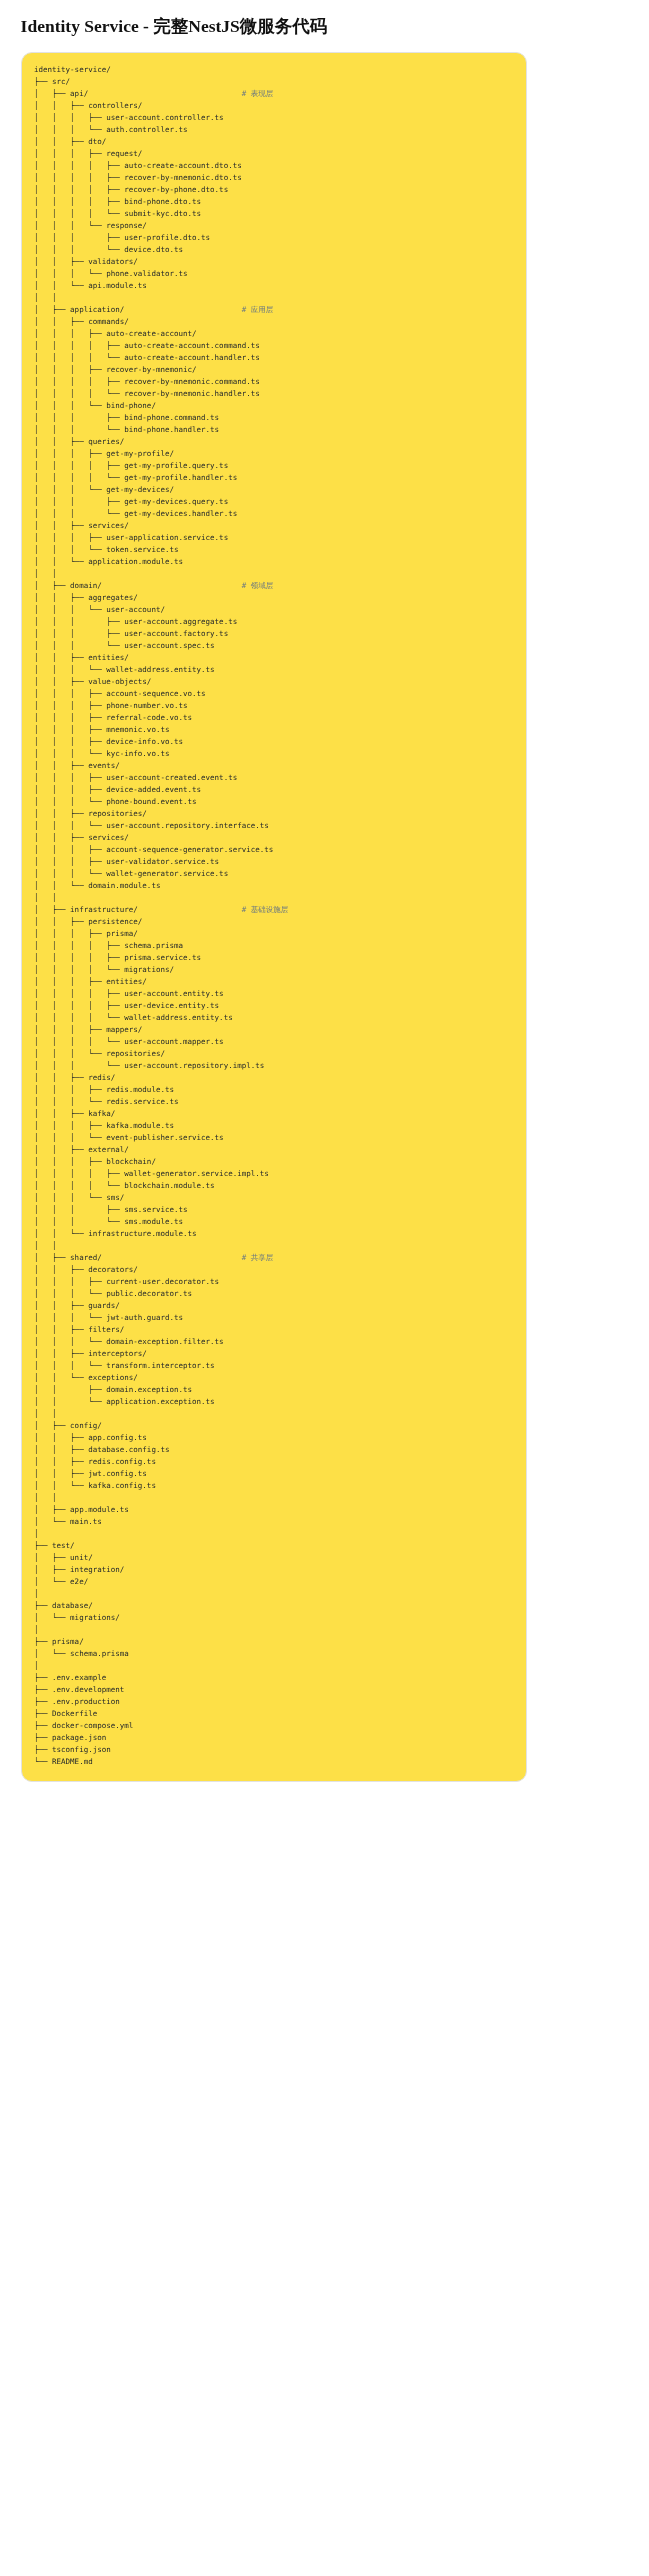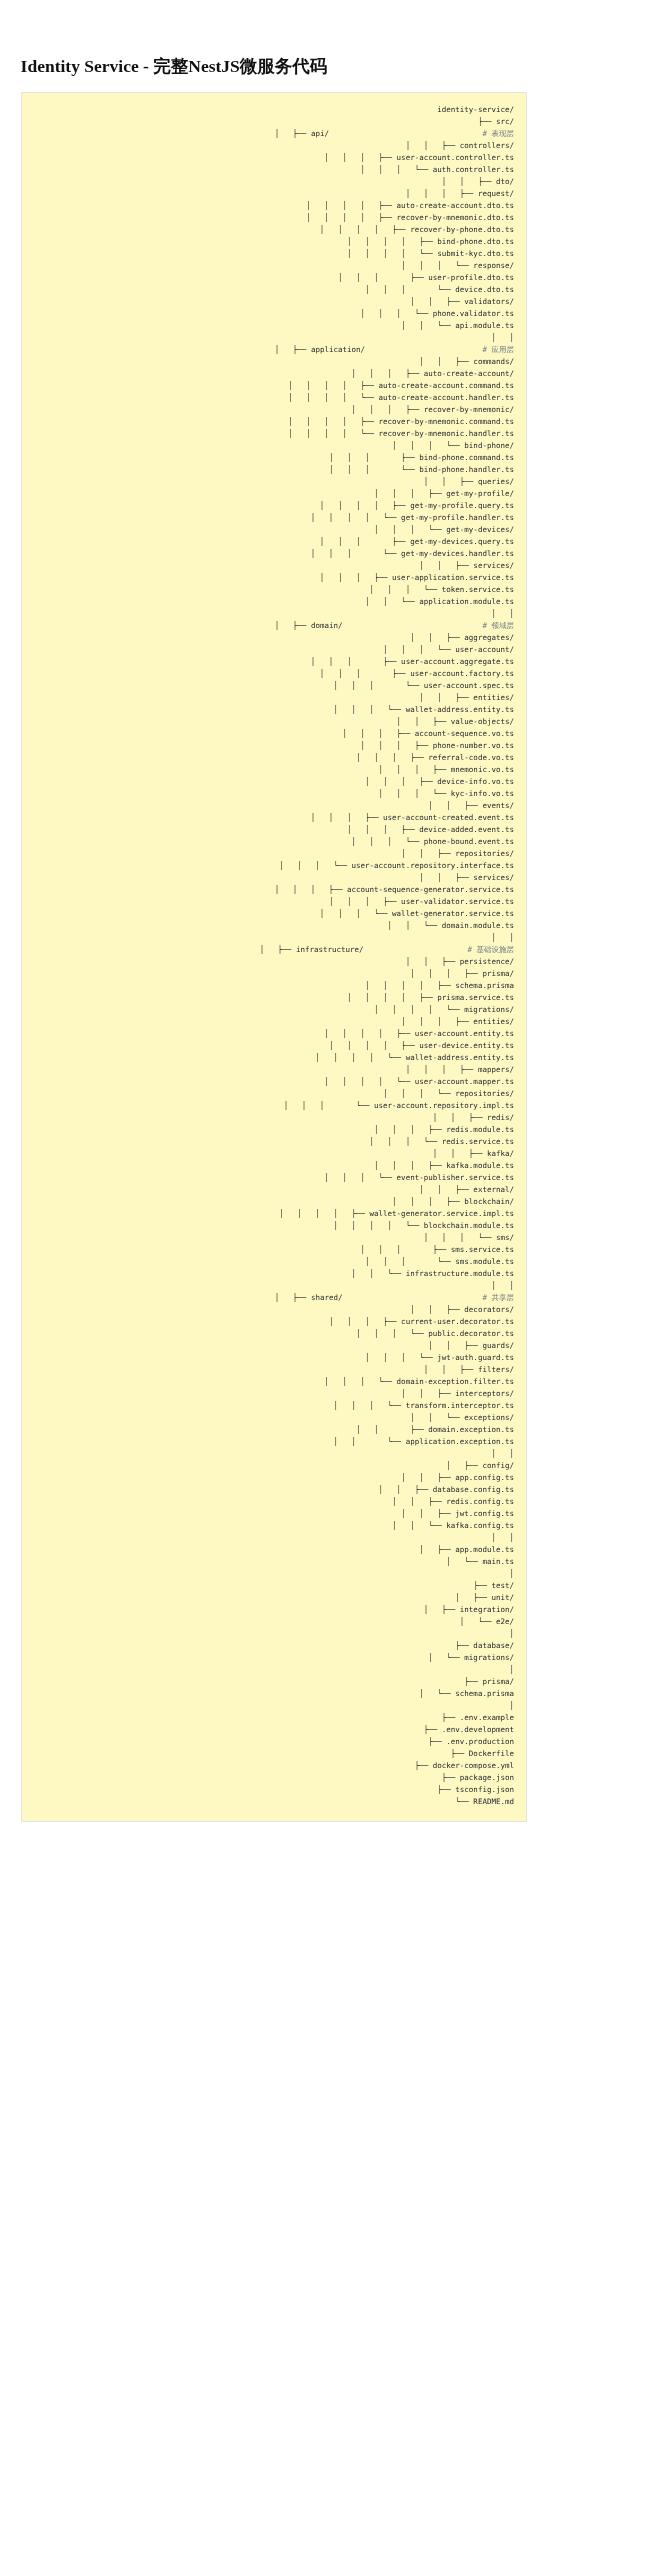--- a/index.html
+++ b/index.html
@@ -9,44 +9,42 @@
   }
   body {
     width: 649px;
     font-family: "Liberation Sans", sans-serif;
     color: #1a1a1a;
   }
   .page {
     width: 548px;
     box-sizing: border-box;
     padding: 14.4px 20.6px 20.6px 20.6px;
-    margin-top: 40px;
   }
   .doc-title {
     font-family: "Liberation Serif", serif;
     font-size: 17.5px;
     font-weight: bold;
     letter-spacing: 0px;
     margin: 0 0 13.4px 0;
     color: #111111;
   }
   .section-title {
     font-family: "Liberation Sans", sans-serif;
     font-size: 10.3px;
     font-weight: bold;
     color: #1f3f6e;
     margin: 0 0 9.3px 0;
   }
   .tree-block {
     border: 0.5px solid #e2e2e2;
-    background: #fef9c3;
-    border-radius: 1px;
+    background: #fde047;
+    border-radius: 11px;
     padding: 11.3px 12.4px 13.4px 12.4px;
     overflow: hidden;
-    text-align: right;
   }
   pre.tree {
     margin: 0;
     font-family: "DejaVu Sans Mono", "Liberation Mono", monospace;
     font-size: 7.5px;
     line-height: 12px;
     color: #23272b;
     white-space: pre;
     tab-size: 4;
   }

